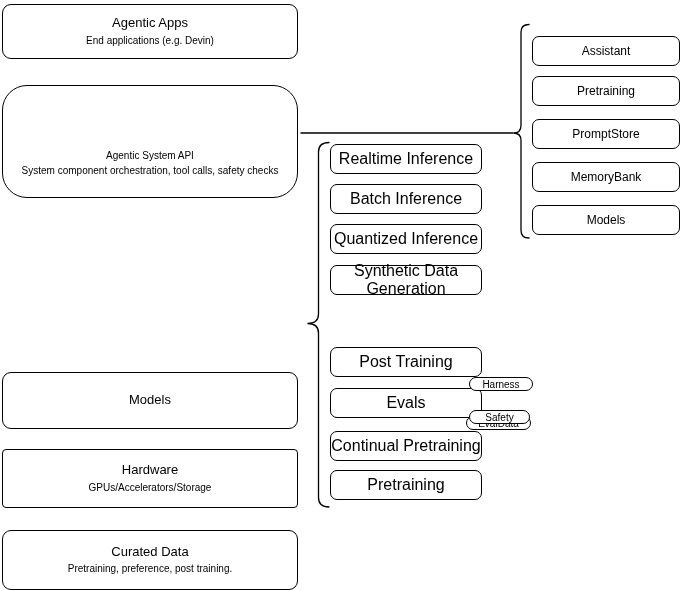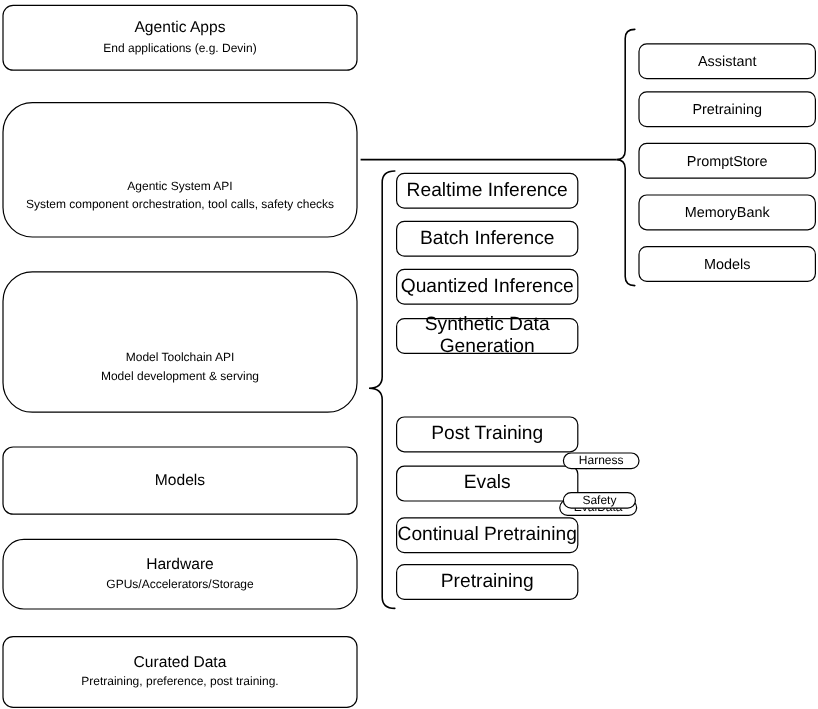--- a/index.html
+++ b/index.html
@@ -9,21 +9,21 @@
   .connectors{position:absolute;left:0;top:0;width:682px;height:591px;z-index:1;}
   .node{position:absolute;border:1.3px solid #000;background:#fff;display:flex;
         flex-direction:column;align-items:center;justify-content:center;
         text-align:center;z-index:2;}
   
   .lbox{left:2px;width:296px;gap:4px;padding:0 10px;}
   .lb1{top:4px;height:55px;border-radius:9px;}
   .lb2{top:85px;height:113px;border-radius:25px;}
   .lb3{top:226px;height:118px;border-radius:25px;}
   .lb4{top:372px;height:57px;border-radius:9px;}
-  .lb5{top:449px;height:59px;border-radius:18px;}
+  .lb5{top:449px;height:59px;border-radius:4px;}
   .lb6{top:530px;height:60px;border-radius:9px;}
   .title{font-size:13px;line-height:1.15;}
   .lb2 .title,.lb3 .title{font-size:10px;margin-top:44px;}
   .subtitle{font-size:10px;line-height:1.2;}
   
   .mbox{left:330px;width:152px;height:30px;border-radius:7px;font-size:16px;}
   .mb1{top:144px}.mb2{top:184px}.mb3{top:224px}.mb4{top:265px}.mb5{top:306px}
   .mb6{top:347px}.mb7{top:388px}.mb8{top:431px}.mb9{top:470px}
   
   .rbox{left:532px;width:148px;height:30px;border-radius:7px;font-size:12px;}
@@ -47,24 +47,20 @@
   </svg>
 
   <div class="node lbox lb1">
     <div class="title">Agentic Apps</div>
     <div class="subtitle">End applications (e.g. Devin)</div>
   </div>
   <div class="node lbox lb2">
     <div class="title">Agentic System API</div>
     <div class="subtitle">System component orchestration, tool calls, safety checks</div>
   </div>
-  <div class="node lbox lb3">
-    <div class="title">Model Toolchain API</div>
-    <div class="subtitle">Model development &amp; serving</div>
-  </div>
   <div class="node lbox lb4">
     <div class="title">Models</div>
   </div>
   <div class="node lbox lb5">
     <div class="title">Hardware</div>
     <div class="subtitle">GPUs/Accelerators/Storage</div>
   </div>
   <div class="node lbox lb6">
     <div class="title">Curated Data</div>
     <div class="subtitle">Pretraining, preference, post training.</div>

